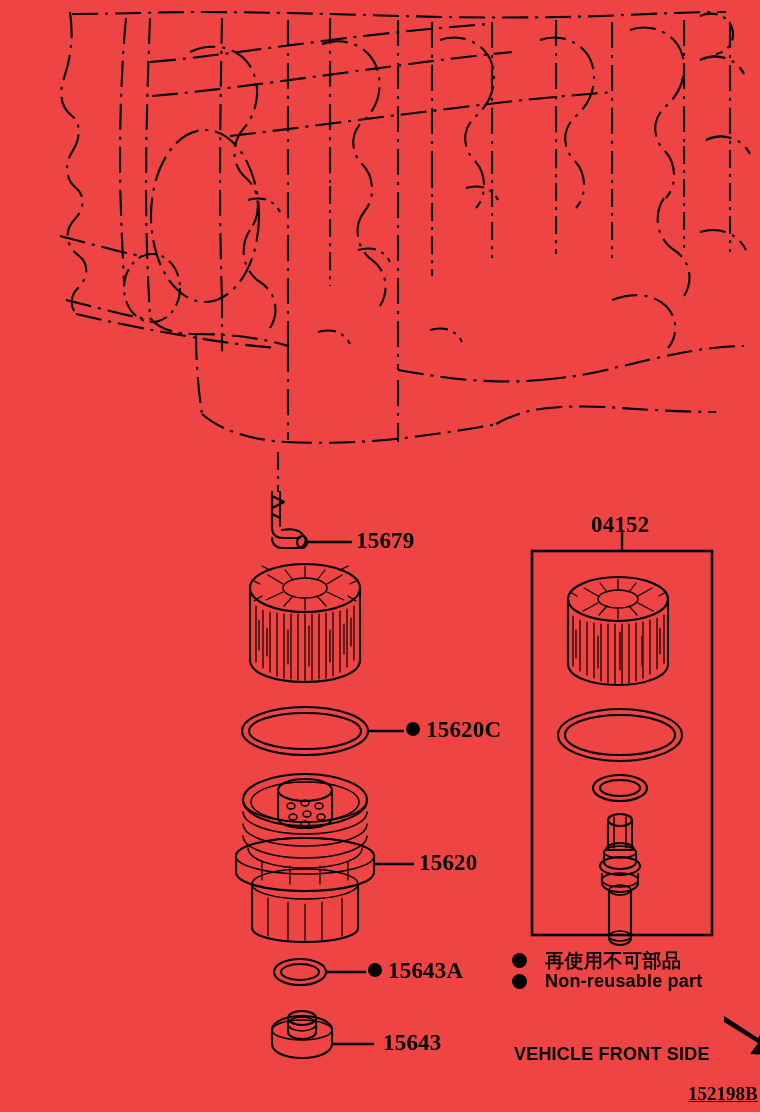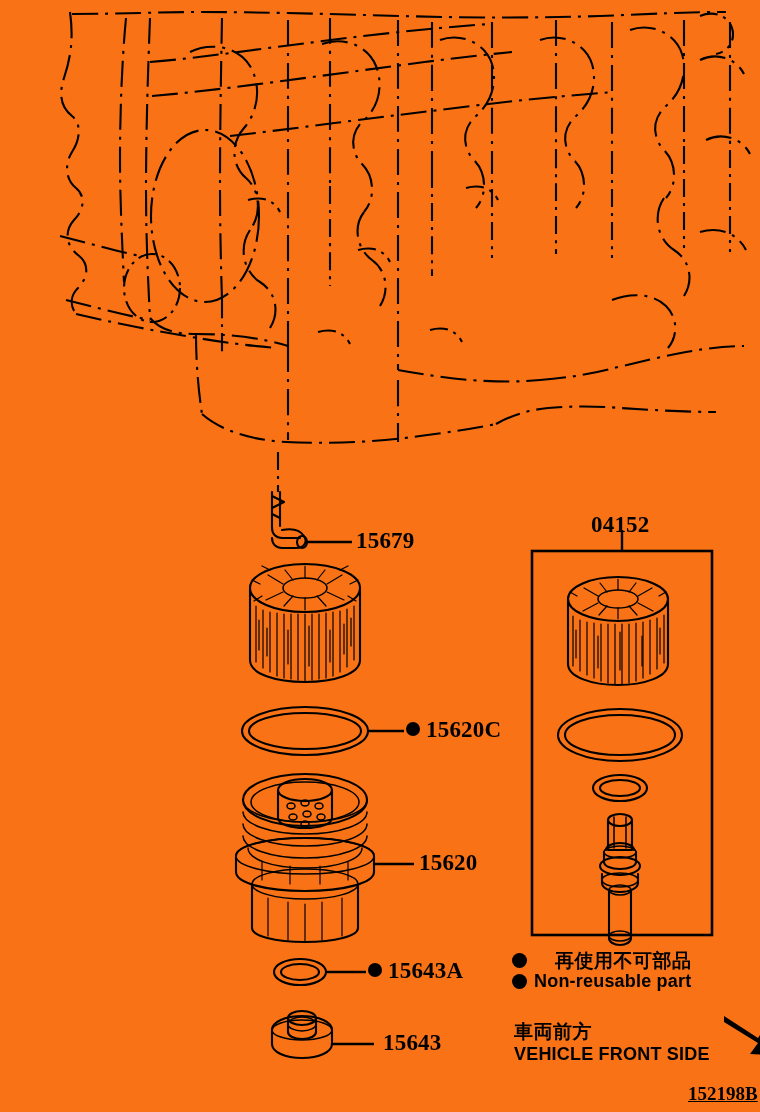--- a/index.html
+++ b/index.html
@@ -8,21 +8,21 @@
     padding: 0;
     background: #ffffff;
   }
   body {
     font-family: "Liberation Sans", sans-serif;
   }
   #diagram-root {
     position: relative;
     width: 760px;
     height: 1112px;
-    background: #f97316;
+    background: #ef4444;
     overflow: hidden;
   }
   #diagram-svg {
     position: absolute;
     top: 0;
     left: 0;
     width: 760px;
     height: 1112px;
     display: block;
   }
@@ -49,22 +49,21 @@
     font-size: 19px;
     letter-spacing: 0.5px;
   }
   .legend-en {
     font-size: 18px;
     letter-spacing: 0.2px;
   }
   .legend-row {
     display: flex;
     align-items: center;
-    gap: 7px;
-    justify-content: space-between;
+    gap: 18px;
   }
   .bullet-dot {
     display: inline-block;
     width: 15px;
     height: 15px;
     border-radius: 50%;
     background: #000000;
     flex: 0 0 auto;
   }
   .diagram-id {
@@ -417,21 +416,20 @@
       <span class="legend-line legend-jp">再使用不可部品</span>
     </div>
     <div class="legend-row" style="margin-top:0;">
       <span class="bullet-dot"></span>
       <span class="legend-line legend-en">Non-reusable part</span>
     </div>
   </div>
 
   <div class="front-side-block" style="left:514px; top:1010px;">
     <div>
-      <div class="legend-line legend-jp">車両前方</div>
       <div class="legend-line legend-en" style="margin-top:2px;">VEHICLE FRONT SIDE</div>
     </div>
     <svg width="72" height="52" viewBox="0 0 72 52" style="margin-bottom:2px;">
       <path d="M4,6 L38,28 L46,16 L64,46 L30,44 L38,33 L4,12 Z" fill="#000000"></path>
     </svg>
   </div>
 
   <div class="diagram-id" style="left:688px; top:1083px;text-decoration:underline;">152198B</div>
 
 </div>

